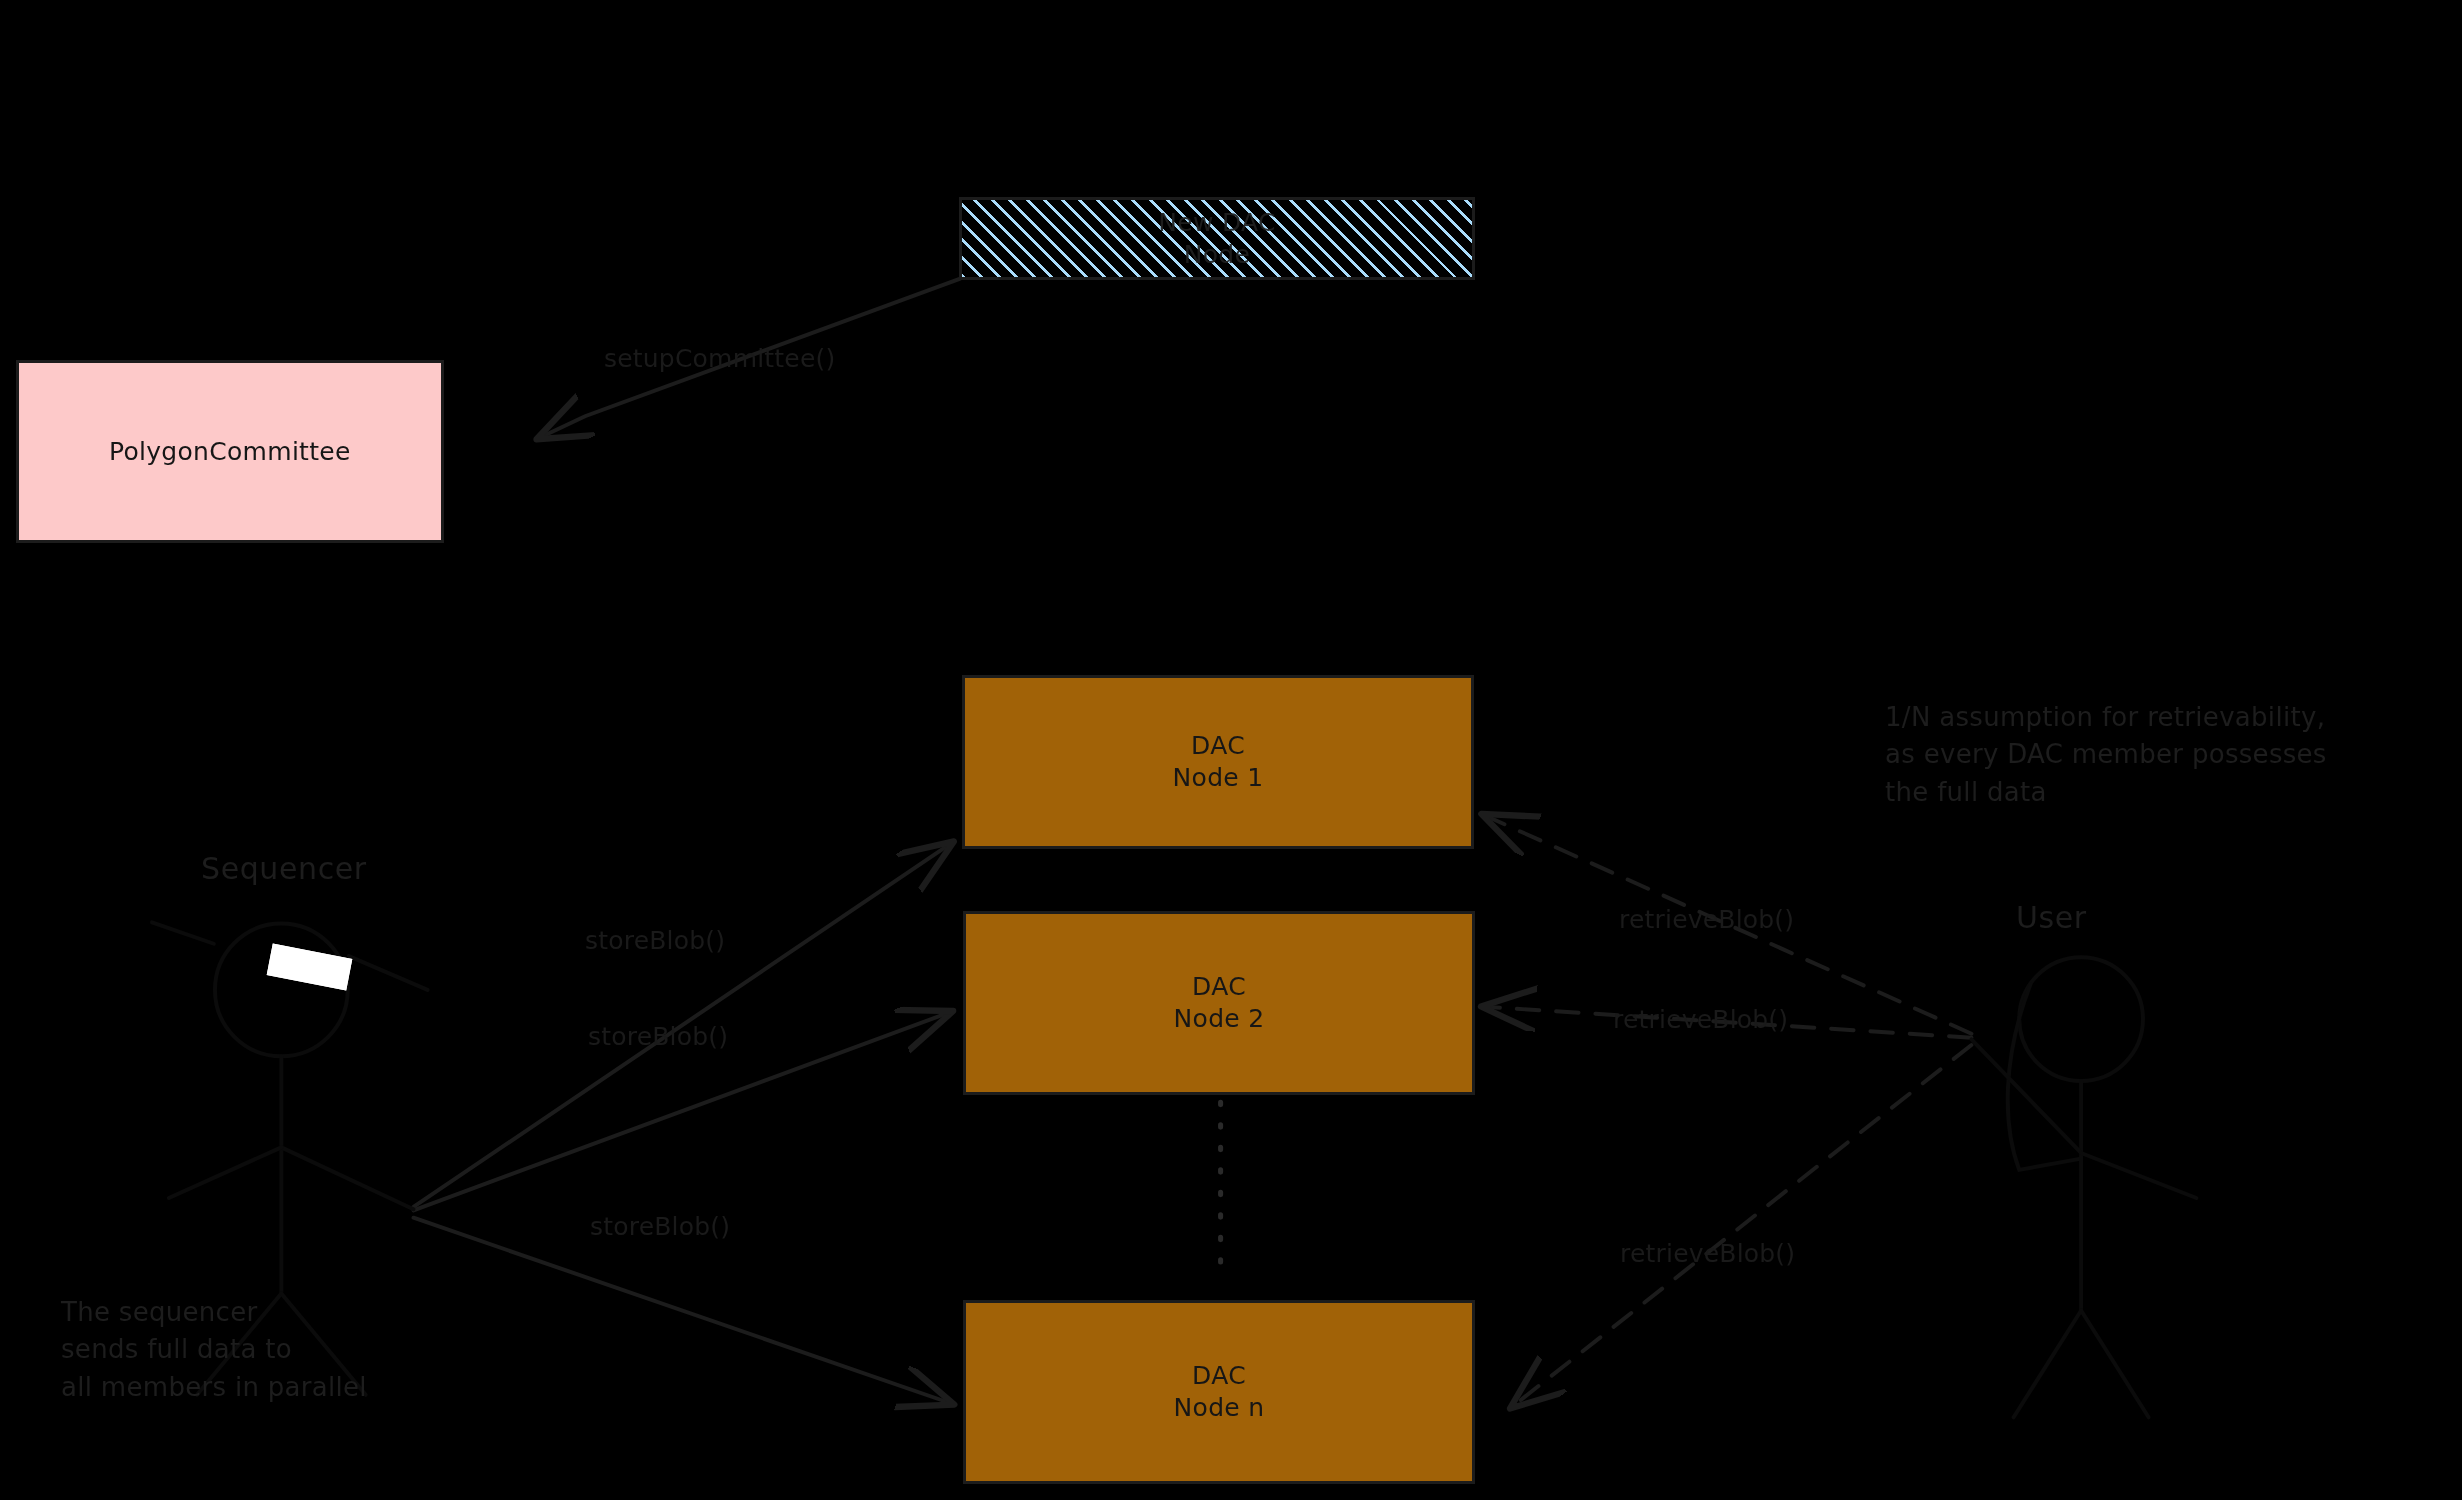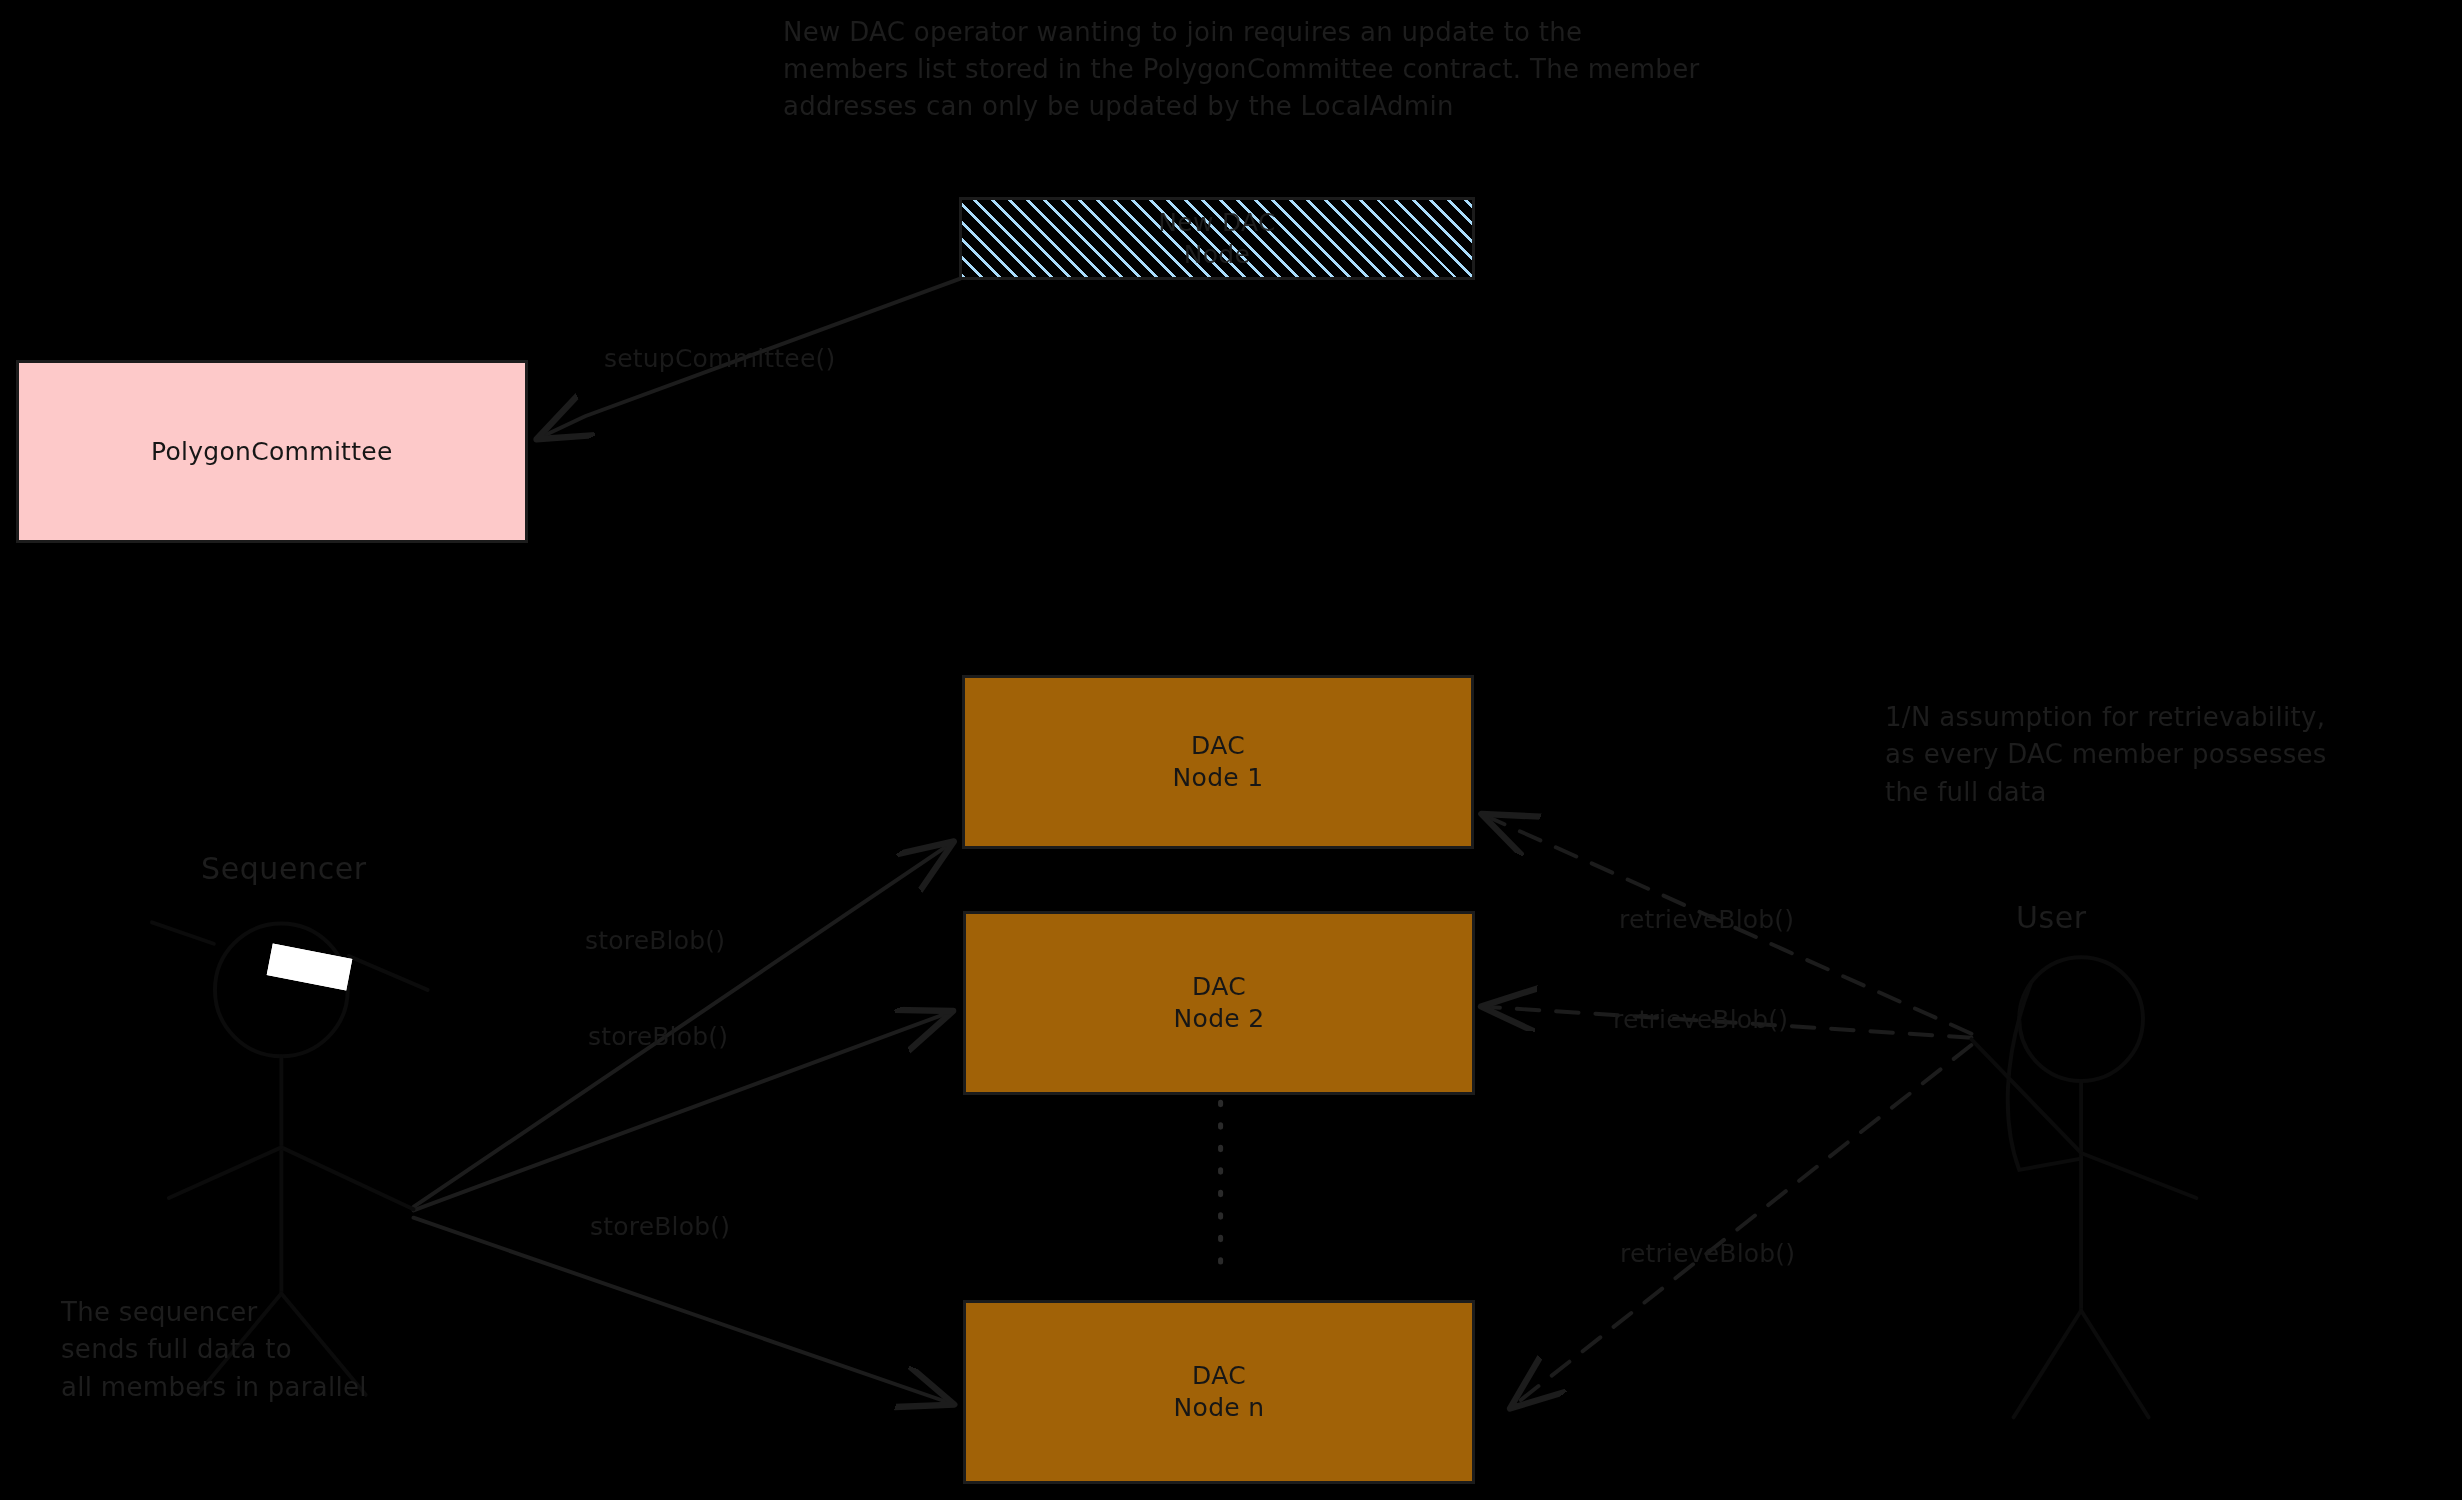--- a/index.html
+++ b/index.html
@@ -164,44 +164,41 @@
       <path d="M3700,2330 L3580,2520"></path>
       <path d="M3700,2330 L3820,2520"></path>
     </g>
   </svg>
 
   <div class="box box-hatch" style="left:959px; top:197px; width:516px; height:83px;">
     <div class="box-label hatch-label">New DAC
 Node</div>
   </div>
 
-  <div class="box box-pink" style="left:15.8px; top:360px; width:512px; height:183px;">
+  <div class="box box-pink" style="left:15.8px; top:360px; width:428px; height:183px;">
     <div class="box-label">PolygonCommittee</div>
   </div>
 
   <div class="box box-blue" style="left:962px; top:675px; width:512px; height:174px;">
     <div class="box-label">DAC
 Node 1</div>
   </div>
 
   <div class="box box-blue" style="left:963px; top:911px; width:512px; height:184px;">
     <div class="box-label">DAC
 Node 2</div>
   </div>
 
   <div class="box box-blue" style="left:963px; top:1300px; width:512px; height:184px;">
     <div class="box-label">DAC
 Node n</div>
   </div>
 
   <div class="blob-chip" style="left:269px; top:951px; width:79px; height:30px; transform:rotate(11deg);"></div>
 
-  <div class="note" style="left:783px; top:13.5px; width:1170px;">New DAC operator wanting to join requires an update to the
-members list stored in the PolygonCommittee contract. The member
-addresses can only be updated by the LocalAdmin</div>
 
   <div class="note" style="left:1885px; top:699px; width:563px;">1/N assumption for retrievability,
 as every DAC member possesses
 the full data</div>
 
   <div class="note" style="left:61px; top:1294px; width:428px;">The sequencer
 sends full data to
 all members in parallel</div>
 
   <div class="actor-label" style="left:201px; top:851px;">Sequencer</div>

